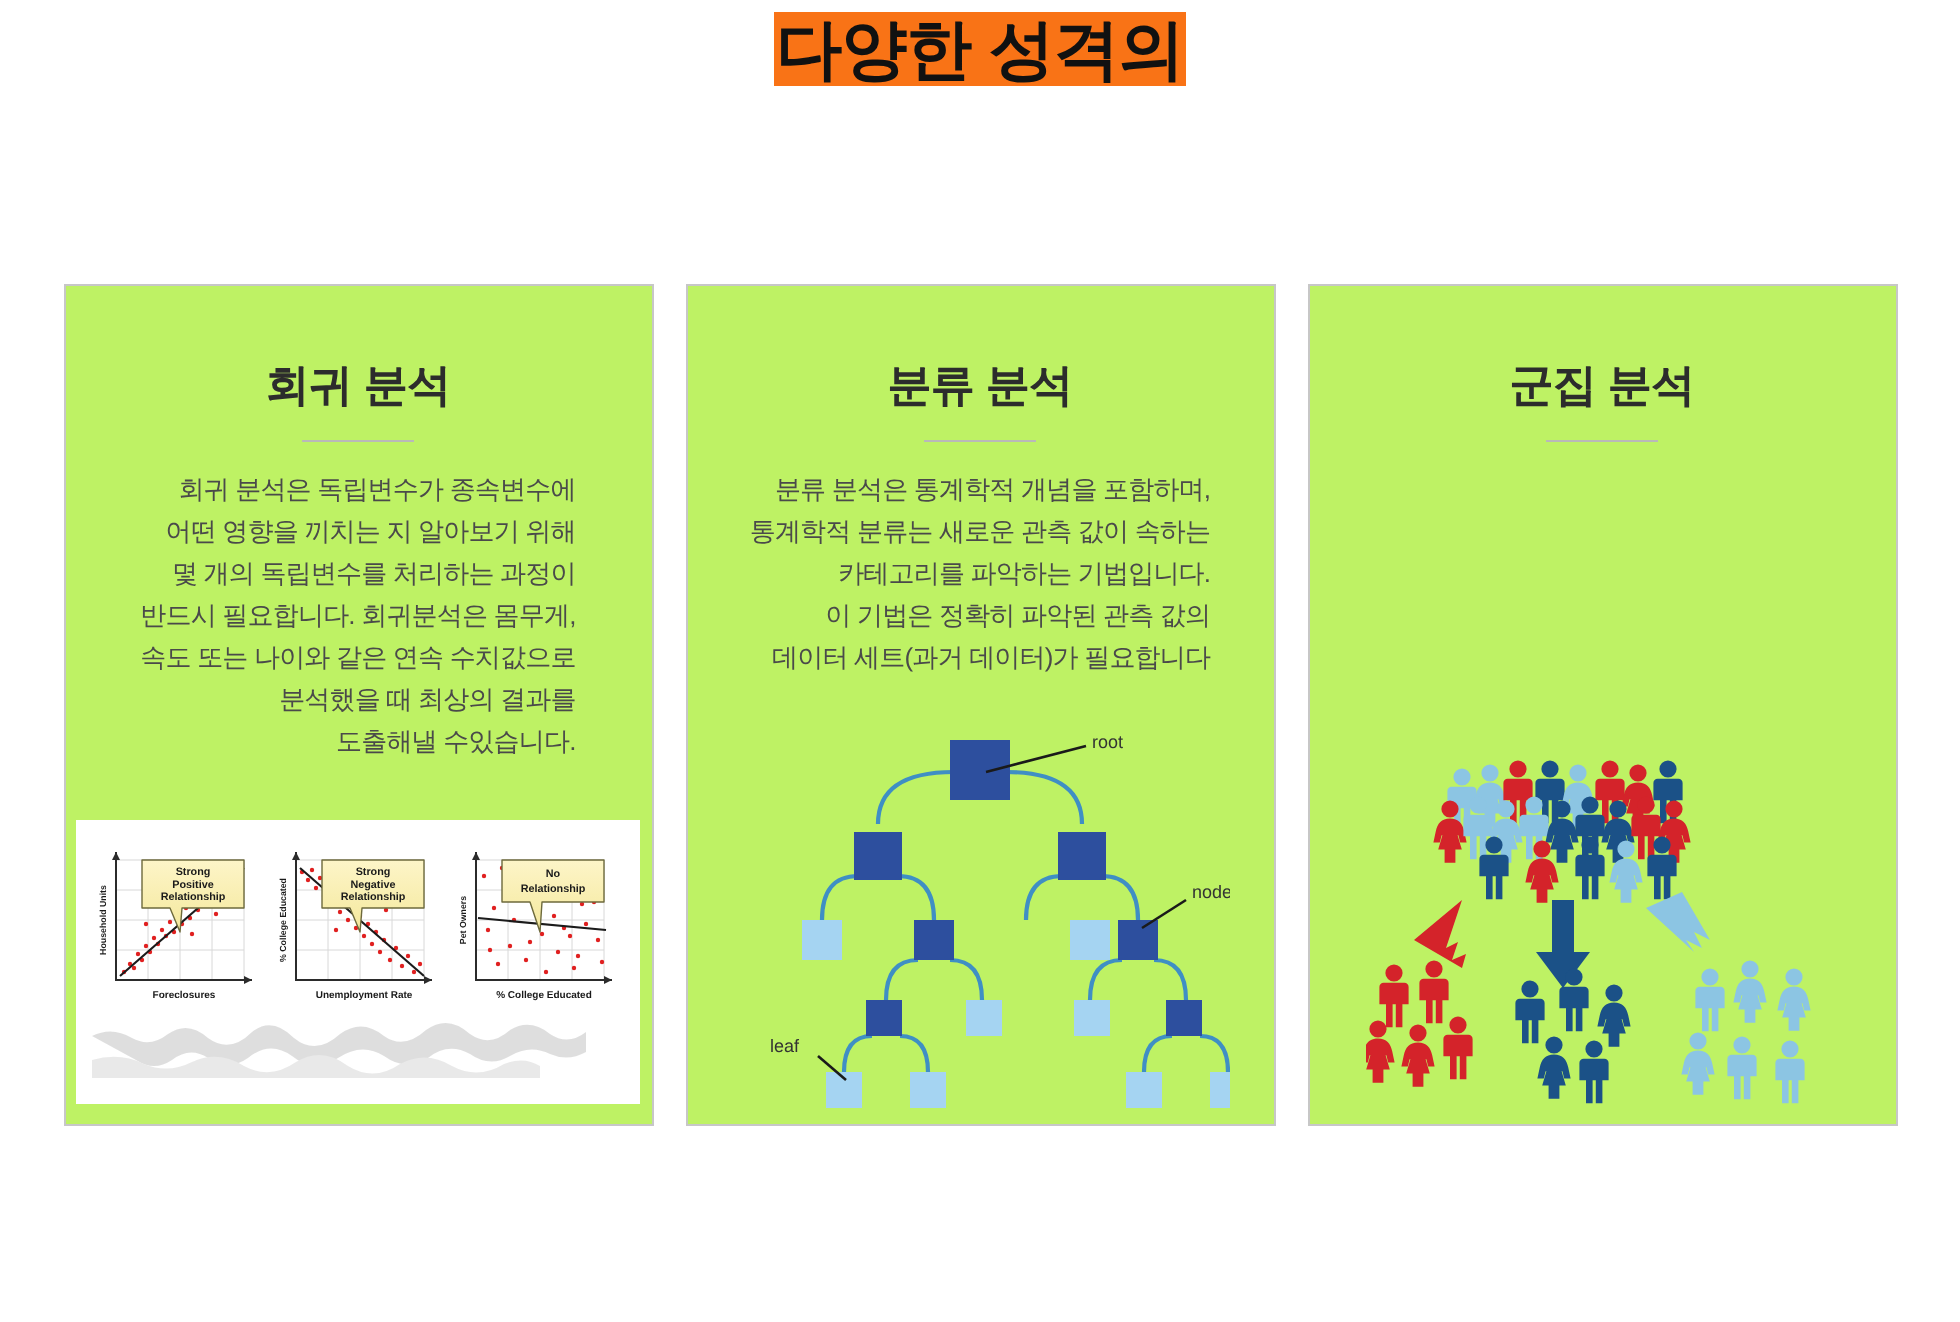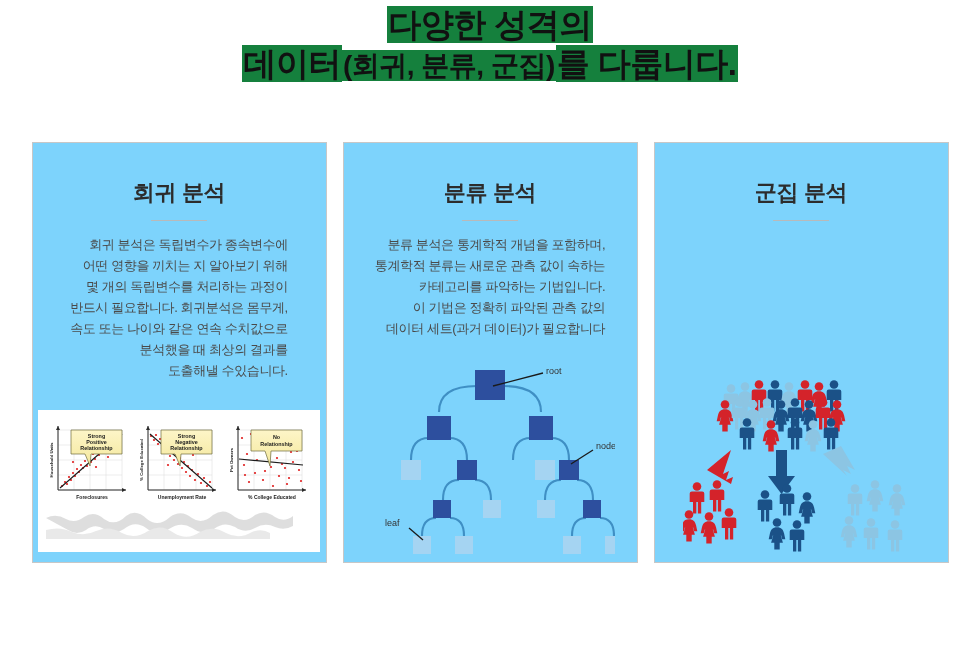--- a/index.html
+++ b/index.html
@@ -23,21 +23,21 @@
   }
   .title-line {
     display: block;
     line-height: 1.18;
     font-size: 33px;
     font-weight: bold;
     color: #111111;
     letter-spacing: -0.5px;
   }
   .hl {
-    background: #15803d;
+    background: #f97316;
     padding: 0 1px;
     box-decoration-break: clone;
     -webkit-box-decoration-break: clone;
   }
   .title-line-2 .paren {
     font-size: 28px;
     font-weight: bold;
   }
 
   
@@ -48,21 +48,21 @@
     width: 980px;
     height: 422px;
     display: flex;
     justify-content: center;
     gap: 16px;
   }
   .card {
     position: relative;
     width: 295px;
     height: 421px;
-    background: #7dd3fc;
+    background: #bef264;
     border: 1px solid #c7c7c7;
     box-sizing: border-box;
     display: flex;
     flex-direction: column;
     align-items: center;
   }
   .card-title {
     margin-top: 35px;
     font-size: 22px;
     font-weight: bold;
@@ -96,23 +96,20 @@
   .fig-regression { bottom: 10px; }
   .fig-tree { bottom: 4px; text-align: right; }
   .fig-cluster { bottom: 4px; }
 </style>
 </head>
 <body>
 
 <div class="title-block">
   <span class="title-line title-line-1">
     <span class="hl">다양한 성격의</span>
-  </span>
-  <span class="title-line title-line-2">
-    <span class="hl">데이터</span><span class="hl paren">(회귀, 분류, 군집)</span><span class="hl">를 다룹니다.</span>
   </span>
 </div>
 
 <div class="cards">
 
   <div class="card">
     <div class="card-title">회귀 분석</div>
     <div class="card-divider"></div>
     <div class="card-body">회귀 분석은 독립변수가 종속변수에
 어떤 영향을 끼치는 지 알아보기 위해

